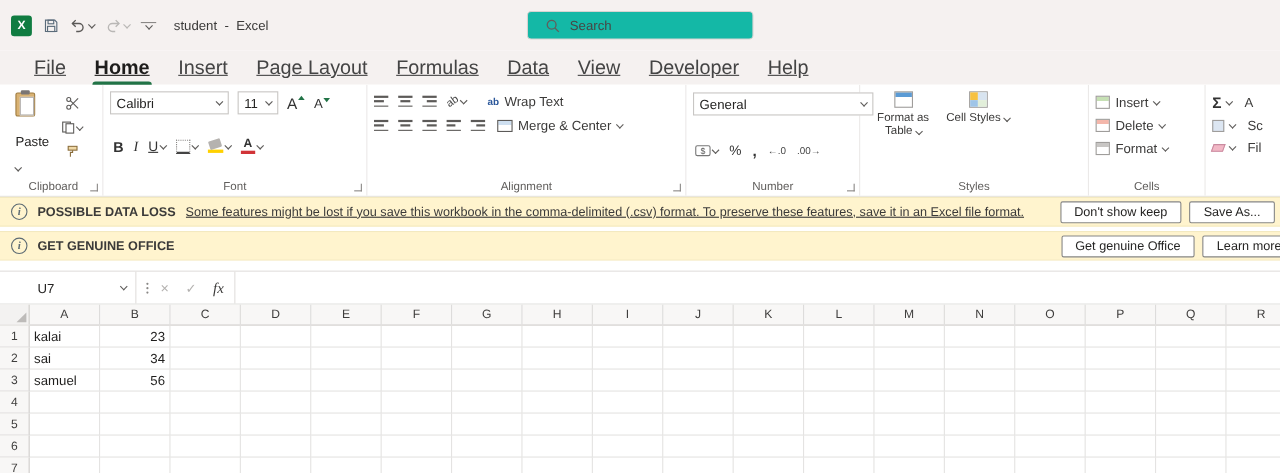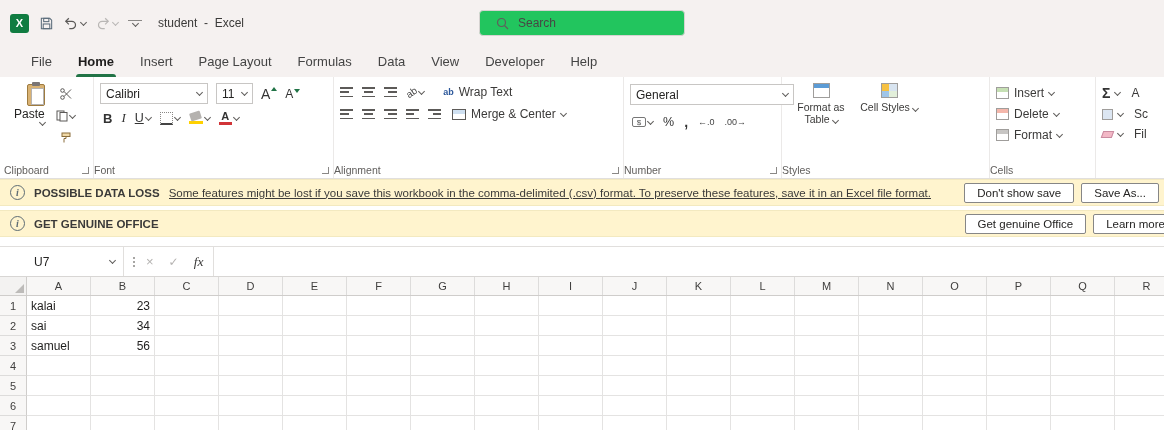--- a/index.html
+++ b/index.html
@@ -12,47 +12,47 @@
   .qat { display:flex; align-items:center; gap:10px; }
   .excel-logo { width:19px; height:19px; background:#107C41; border-radius:3px; color:#fff; font-weight:bold;
                 font-size:11px; display:flex; align-items:center; justify-content:center; }
   .qat-btn { display:flex; align-items:center; gap:3px; }
   .chev { width:5px; height:5px; border-right:1.2px solid #5f5d5b; border-bottom:1.2px solid #5f5d5b;
           display:inline-block; transform:rotate(45deg); margin-top:-2px; flex:0 0 auto; }
   .chev.light { border-color:#b9b7b5; }
   .qat-sep { width:14px; border-top:1px solid #8a8886; padding-top:2px; display:flex; justify-content:center; }
   .title-text { margin-left:16px; font-size:12px; color:#3b3a39; white-space:pre; }
   .searchbox { position:absolute; left:50%; top:10px; transform:translateX(-50%); width:206px; height:26px;
-               background:#22c55e; border:1px solid #d6d3d1; border-radius:4px; display:flex; align-items:center;
+               background:#14b8a6; border:1px solid #d6d3d1; border-radius:4px; display:flex; align-items:center;
                padding-left:16px; gap:9px; color:#484644; }
 
   
   .tabrow { height:31px; background:#f5f1f0; display:flex; align-items:stretch; padding-left:18px; }
-  .tab { padding:0 13px; display:flex; align-items:center; font-size:13px; color:#444; position:relative; cursor:default; }
+  .tab { padding:0 13px; display:flex; align-items:center; font-size:18px; color:#444; position:relative; cursor:default;text-decoration:underline; }
   .tab.active { font-weight:700; color:#1e1d1c; }
   .tab.active::after { content:""; position:absolute; left:11px; right:11px; bottom:0; height:3px;
                        background:#217346; border-radius:3px 3px 0 0; }
 
   
   .ribbon { height:102px; background:#fff; border-bottom:1px solid #e1dfdd; display:flex; padding-left:4px; overflow:hidden; }
   .group { position:relative; border-right:1px solid #ebe9e8; padding:4px 6px 16px 6px; flex:0 0 auto; }
-  .group-label { position:absolute; bottom:2px; left:0; right:0; text-align:left; font-size:10.5px; color:#605e5c; }
+  .group-label { position:absolute; bottom:2px; left:0; right:0; text-align:center; font-size:10.5px; color:#605e5c; }
   .launcher { position:absolute; right:4px; bottom:4px; width:7px; height:7px;
               border-right:1.2px solid #8a8886; border-bottom:1.2px solid #8a8886; }
   
   .g-clip { width:90px; display:flex; }
-  .paste { display:flex; flex-direction:column; align-items:flex-end; gap:1px; padding:3px 7px 0 4px; }
+  .paste { display:flex; flex-direction:column; align-items:flex-start; gap:16px; padding:3px 7px 0 4px; }
   .clip-board { width:18px; height:22px; background:#d9b273; border:1px solid #9e7b3f; border-radius:2px; position:relative; }
   .clip-board::before { content:""; position:absolute; top:-3px; left:4px; width:8px; height:4px; background:#7a7574; border-radius:1px; }
   .clip-board::after { content:""; position:absolute; top:3px; left:3px; width:11px; height:15px; background:#fff; border:1px solid #b5b2b0; }
   .mini-col { display:flex; flex-direction:column; gap:4px; margin-top:4px; }
   .mini-btn { width:28px; height:18px; display:flex; align-items:center; justify-content:center; gap:2px; }
   
   .g-font { width:240px; }
-  .stackcol { display:flex; flex-direction:column; gap:6px; margin-top:2px; }
+  .stackcol { display:flex; flex-direction:column; gap:21px; margin-top:2px; }
   .rrow { display:flex; align-items:center; gap:8px; }
   .combo { height:21px; border:1px solid #c8c6c4; background:#fff; display:flex; align-items:center;
            justify-content:space-between; padding:0 5px; font-size:12px; color:#252423; }
   .combo-font { width:108px; } .combo-size { width:37px; }
   .af { font-size:14px; color:#333; display:flex; align-items:flex-start; gap:1px; font-weight:500; }
   .af.small { font-size:12px; }
   .caret-up { width:0; height:0; border-left:3px solid transparent; border-right:3px solid transparent; border-bottom:4px solid #217346; margin-top:1px; }
   .caret-dn { width:0; height:0; border-left:3px solid transparent; border-right:3px solid transparent; border-top:4px solid #217346; margin-top:2px; }
   .b-btn { font-weight:700; font-size:13px; color:#333; }
   .i-btn { font-style:italic; font-family:"Liberation Serif",serif; font-size:13px; color:#333; }
@@ -436,21 +436,21 @@
       </div>
     </div>
   </div>
 
   <div class="warnwrap">
     <div class="warnbar first">
       <span class="info-ic">i</span>
       <span class="warn-title">POSSIBLE DATA LOSS</span>
       <span class="warn-msg link">Some features might be lost if you save this workbook in the comma-delimited (.csv) format. To preserve these features, save it in an Excel file format.</span>
       <span class="warn-btns">
-        <button class="warn-btn">Don't show save</button>
+        <button class="warn-btn">Don't show keep</button>
         <button class="warn-btn">Save As...</button>
       </span>
     </div>
     <div class="warnbar">
       <span class="info-ic">i</span>
       <span class="warn-title">GET GENUINE OFFICE</span>
       <span class="warn-btns" style="padding-right:0;">
         <button class="warn-btn">Get genuine Office</button>
         <button class="warn-btn clipped">Learn more</button>
       </span>

